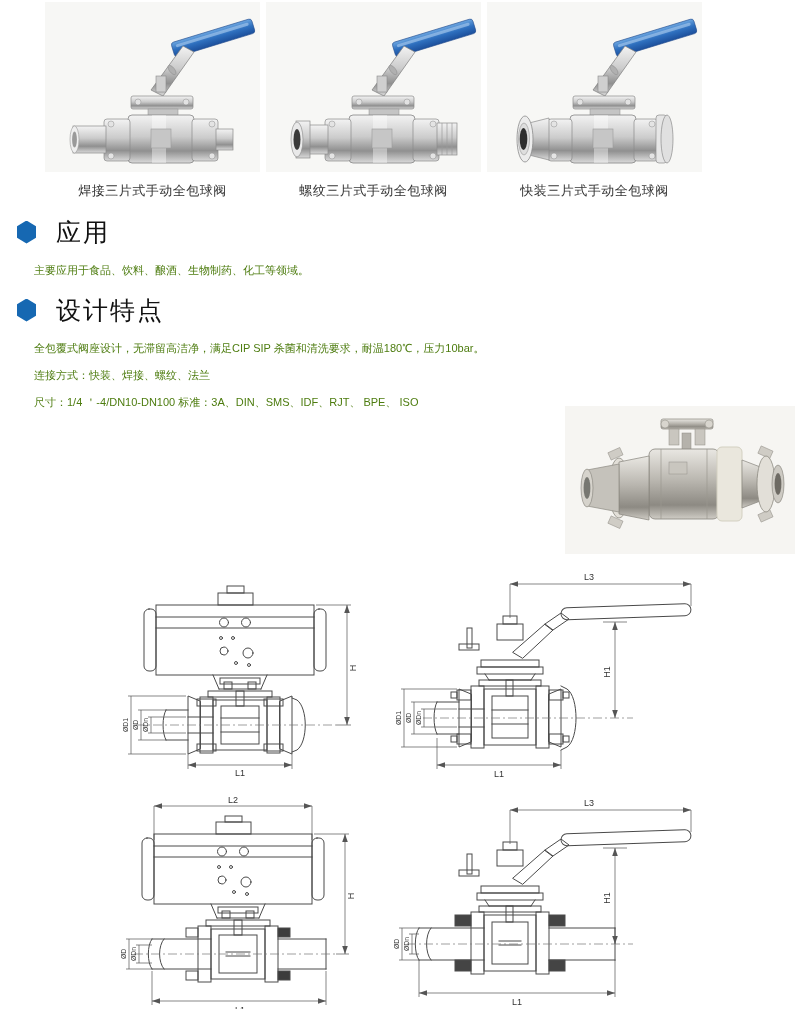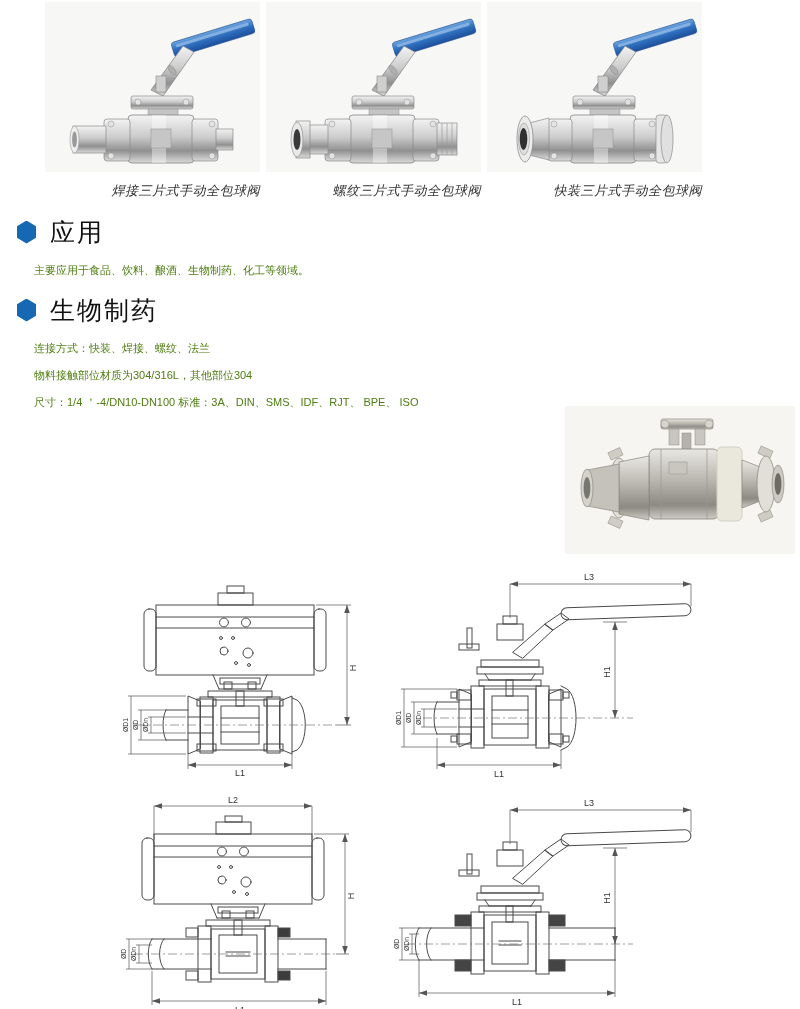--- a/index.html
+++ b/index.html
@@ -2,29 +2,29 @@
 <html><head>
 <meta charset="utf-8">
 <style>
   html,body{margin:0;padding:0;}
   body{
     width:800px;height:1009px;position:relative;background:#ffffff;
     font-family:"Liberation Sans",sans-serif;color:#222;overflow:hidden;
   }
   
   .products{position:absolute;left:45px;top:2px;display:flex;gap:6px;}
-  .product{width:215px;text-align:right;font-style:italic;}
+  .product{width:215px;text-align:center;}
   .product .photo{width:215px;height:170px;}
   .product figcaption{font-size:13px;color:#333;margin-top:6px;letter-spacing:.5px;}
   figure{margin:0;}
   
   .sec{position:absolute;left:0;right:0;}
   .sec-app{top:216px;}
   .sec-design{top:294px;}
-  .sec-head{display:flex;align-items:center;gap:14px;padding-left:17px;height:32px;}
+  .sec-head{display:flex;align-items:center;gap:20px;padding-left:17px;height:32px;}
   .hex{width:19px;height:23px;background:#1668b2;
        clip-path:polygon(50% 0,100% 25%,100% 75%,50% 100%,0 75%,0 25%);}
   .sec-head h2{margin:0;font-size:25px;font-weight:500;color:#111;letter-spacing:2px;}
   .sec-body{margin:9px 2px 0 12px;font-size:11px;line-height:27px;color:#4d7c0f;}
   .sec-body p{margin:0;text-indent:2em;}
   
   .side-photo{position:absolute;left:565px;top:406px;width:230px;height:148px;}
   
   .drawing{position:absolute;margin-top:10px;}
   .dwgA{left:120px;top:562px;width:240px;height:206px;}
@@ -187,25 +187,25 @@
     <h2>应用</h2>
   </div>
   <div class="sec-body">
     <p>主要应用于食品、饮料、酿酒、生物制药、化工等领域。</p>
   </div>
 </section>
 
 <section class="sec sec-design">
   <div class="sec-head">
     <span class="hex"></span>
-    <h2>生物制药</h2>
+    <h2>设计特点</h2>
   </div>
   <div class="sec-body">
+    <p>全包覆式阀座设计，无滞留高洁净，满足CIP SIP 杀菌和清洗要求，耐温180℃，压力10bar。</p>
     <p>连接方式：快装、焊接、螺纹、法兰</p>
-    <p>物料接触部位材质为304/316L，其他部位304</p>
     <p>尺寸：1/4 ＇-4/DN10-DN100 标准：3A、DIN、SMS、IDF、RJT、 BPE、 ISO</p>
   </div>
 </section>
 
 <div class="side-photo">
   <svg viewBox="0 0 230 148" width="230" height="148">
     <defs>
       <linearGradient id="stS" x1="0" y1="0" x2="0" y2="1">
         <stop offset="0" stop-color="#e9e7e2"></stop>
           <stop offset=".45" stop-color="#b9b6af"></stop>

